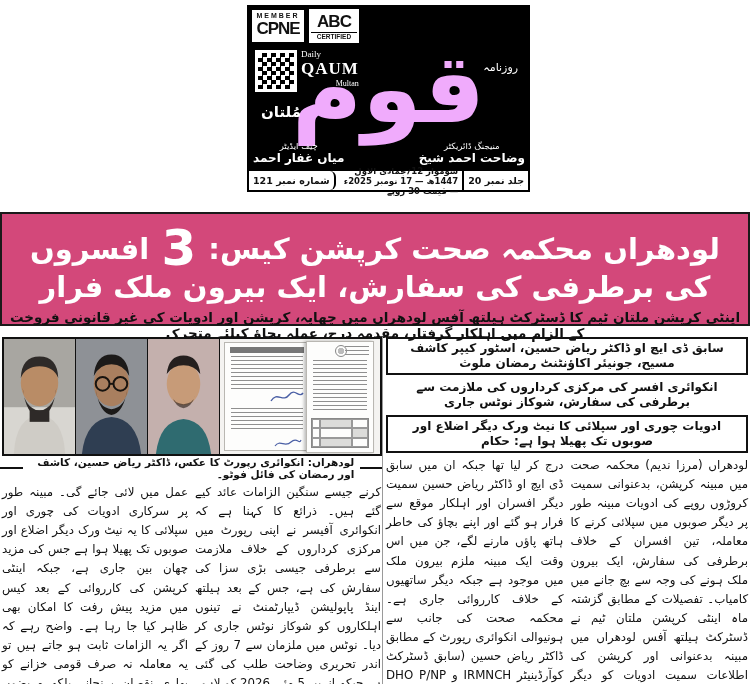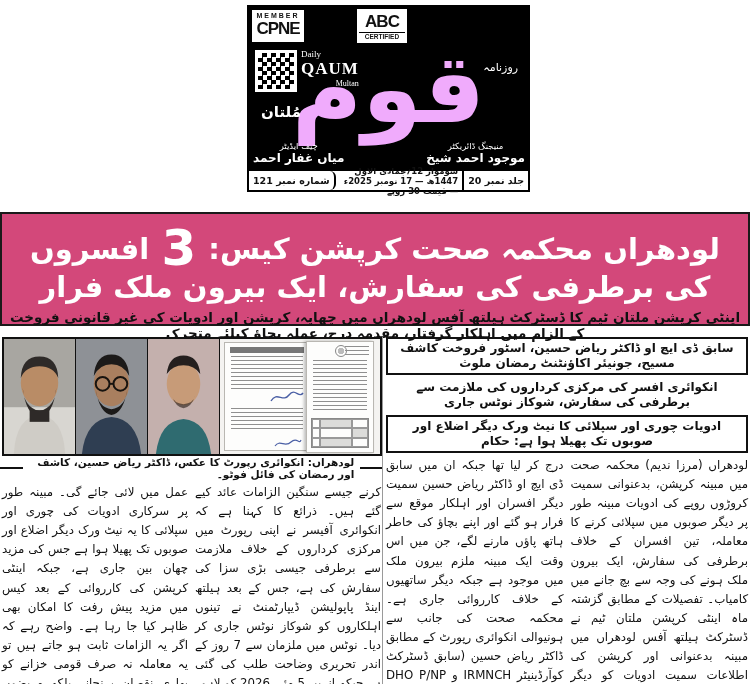--- a/index.html
+++ b/index.html
@@ -8,21 +8,21 @@
     font-family:"DejaVu Sans", sans-serif;
     background:#ffffff; color:#111; overflow:hidden; position:relative;
   }
   .page { position:relative; width:750px; height:684px; background:#fff; }
   .ur { direction:rtl; unicode-bidi:embed; font-family:"DejaVu Sans", sans-serif; }
   .en { font-family:"Liberation Sans", sans-serif; }
 
   
   .masthead { position:absolute; left:247px; top:5px; width:283px; height:187px;
               background:#000; border:2px solid #000; display:flex; flex-direction:column; }
-  .mh-top { display:flex; height:38px;gap:48px; }
+  .mh-top { display:flex; height:38px; }
   .cpne-box { width:56px; background:#fff; border:2px solid #000; margin:1px; text-align:center; }
   .cpne-member { font-size:7px; font-weight:bold; letter-spacing:2px; font-family:"Liberation Sans",sans-serif; margin-top:2px; }
   .cpne-name { font-size:17px; font-weight:900; font-family:"Liberation Sans",sans-serif; letter-spacing:-1px; }
   .verse-box { flex:1; color:#fff; text-align:center; font-size:9px; line-height:1.55;
                padding-top:3px; border:1px solid #999; margin:1px; }
   .abc-box { width:52px; background:#fff; margin:1px; border:1px solid #000; text-align:center; }
   .abc-name { font-size:17px; font-weight:900; font-family:"Liberation Sans",sans-serif; letter-spacing:-1px; margin-top:3px; }
   .abc-cert { font-size:6.5px; font-weight:bold; font-family:"Liberation Sans",sans-serif; border-top:1px solid #000; margin:0 2px; }
 
   .mh-main { position:relative; flex:1; overflow:hidden; }
@@ -129,21 +129,21 @@
       </div>
       <div class="name-ur ur">قوم</div>
       <div class="city-ur ur">مُلتان</div>
       <div class="roznama ur">روزنامہ</div>
       <div class="editor-block chief">
         <div class="ed-label ur">چیف ایڈیٹر</div>
         <div class="ed-name ur">میاں غفار احمد</div>
       </div>
       <div class="editor-block md">
         <div class="ed-label ur">منیجنگ ڈائریکٹر</div>
-        <div class="ed-name ur">موجود احمد شیخ</div>
+        <div class="ed-name ur">وضاحت احمد شیخ</div>
       </div>
     </div>
 
     <div class="mh-date ur">
       <div class="cell vol-cell">جلد نمبر 20</div>
       <div class="cell dates-cell">سوموار 12؍جمادی الاول 1447ھ — 17 نومبر 2025ء — قیمت 30 روپے</div>
       <div class="cell issue-cell">شماره نمبر 121</div>
     </div>
   </div>
 
@@ -228,21 +228,21 @@
 
   <div class="caption-row">
     <div class="dash"></div>
     <div class="caption-text ur">لودھراں: انکوائری رپورٹ کا عکس، ڈاکٹر ریاض حسین، کاشف اور رمضان کی فائل فوٹو۔</div>
     <div class="dash"></div>
   </div>
 
   <div class="v-rule"></div>
 
   <div class="right-region">
-    <div class="crosshead boxed ur">سابق ڈی ایچ او ڈاکٹر ریاض حسین، اسٹور فروخت کاشف مسیح، جونیئر اکاؤنٹنٹ رمضان ملوث</div>
+    <div class="crosshead boxed ur">سابق ڈی ایچ او ڈاکٹر ریاض حسین، اسٹور کیپر کاشف مسیح، جونیئر اکاؤنٹنٹ رمضان ملوث</div>
     <div class="crosshead ur">انکوائری افسر کی مرکزی کرداروں کی ملازمت سے برطرفی کی سفارش، شوکاز نوٹس جاری</div>
     <div class="crosshead boxed ur">ادویات چوری اور سپلائی کا نیٹ ورک دیگر اضلاع اور صوبوں تک پھیلا ہوا ہے: حکام</div>
     <div class="cols">
       <div class="col ur">لودھراں (مرزا ندیم) محکمہ صحت میں مبینہ کرپشن، بدعنوانی سمیت کروڑوں روپے کی ادویات مبینہ طور پر دیگر صوبوں میں سپلائی کرنے کا معاملہ، تین افسران کے خلاف برطرفی کی سفارش، ایک بیرون ملک ہونے کی وجہ سے بچ جانے میں کامیاب۔ تفصیلات کے مطابق گزشتہ ماہ اینٹی کرپشن ملتان ٹیم نے ڈسٹرکٹ ہیلتھ آفس لودھراں میں مبینہ بدعنوانی اور کرپشن کی اطلاعات سمیت ادویات کو دیگر صوبوں میں فروخت کرنے کے الزام میں بھاری نفری کے ہمراہ چھاپہ مار کر ادویات سمیت دیگر ریکارڈ اپنی تحویل میں لے کر محکمہ صحت کے اہلکاروں کو گرفتار کر کے ان کے خلاف مقدمہ</div>
       <div class="col ur">درج کر لیا تھا جبکہ ان میں سابق ڈی ایچ او ڈاکٹر ریاض حسین سمیت دیگر افسران اور اہلکار موقع سے فرار ہو گئے اور اپنے بچاؤ کی خاطر ہاتھ پاؤں مارنے لگے، جن میں اس وقت ایک مبینہ ملزم بیرون ملک میں موجود ہے جبکہ دیگر ساتھیوں کے خلاف کارروائی جاری ہے۔ محکمہ صحت کی جانب سے ہونیوالی انکوائری رپورٹ کے مطابق ڈاکٹر ریاض حسین (سابق ڈسٹرکٹ کوآرڈینیٹر IRMNCH و DHO P/NP لودھراں)، کاشف مسیح (اسٹور کیپر) اور محمد رمضان (جونیئر اکاؤنٹنٹ) پر سرکاری ادویات میں مبینہ بے ضابطگیاں، ریکارڈ میں ردوبدل اور ادویات کو غیر قانونی طور پر سپلائی</div>
     </div>
   </div>
 
   <div class="left-region">
     <div class="cols">

